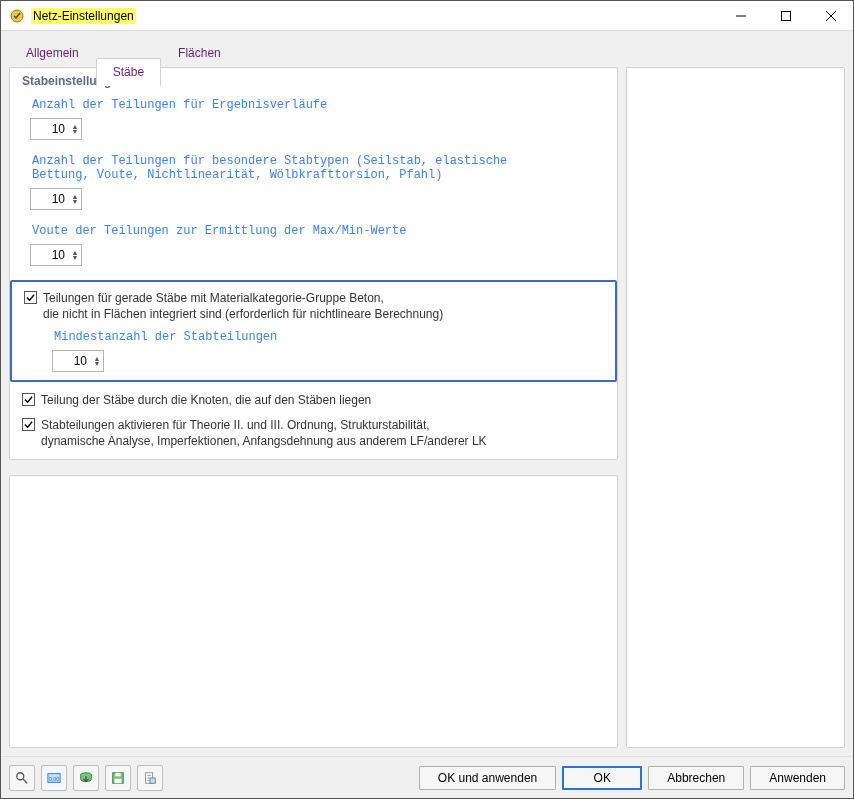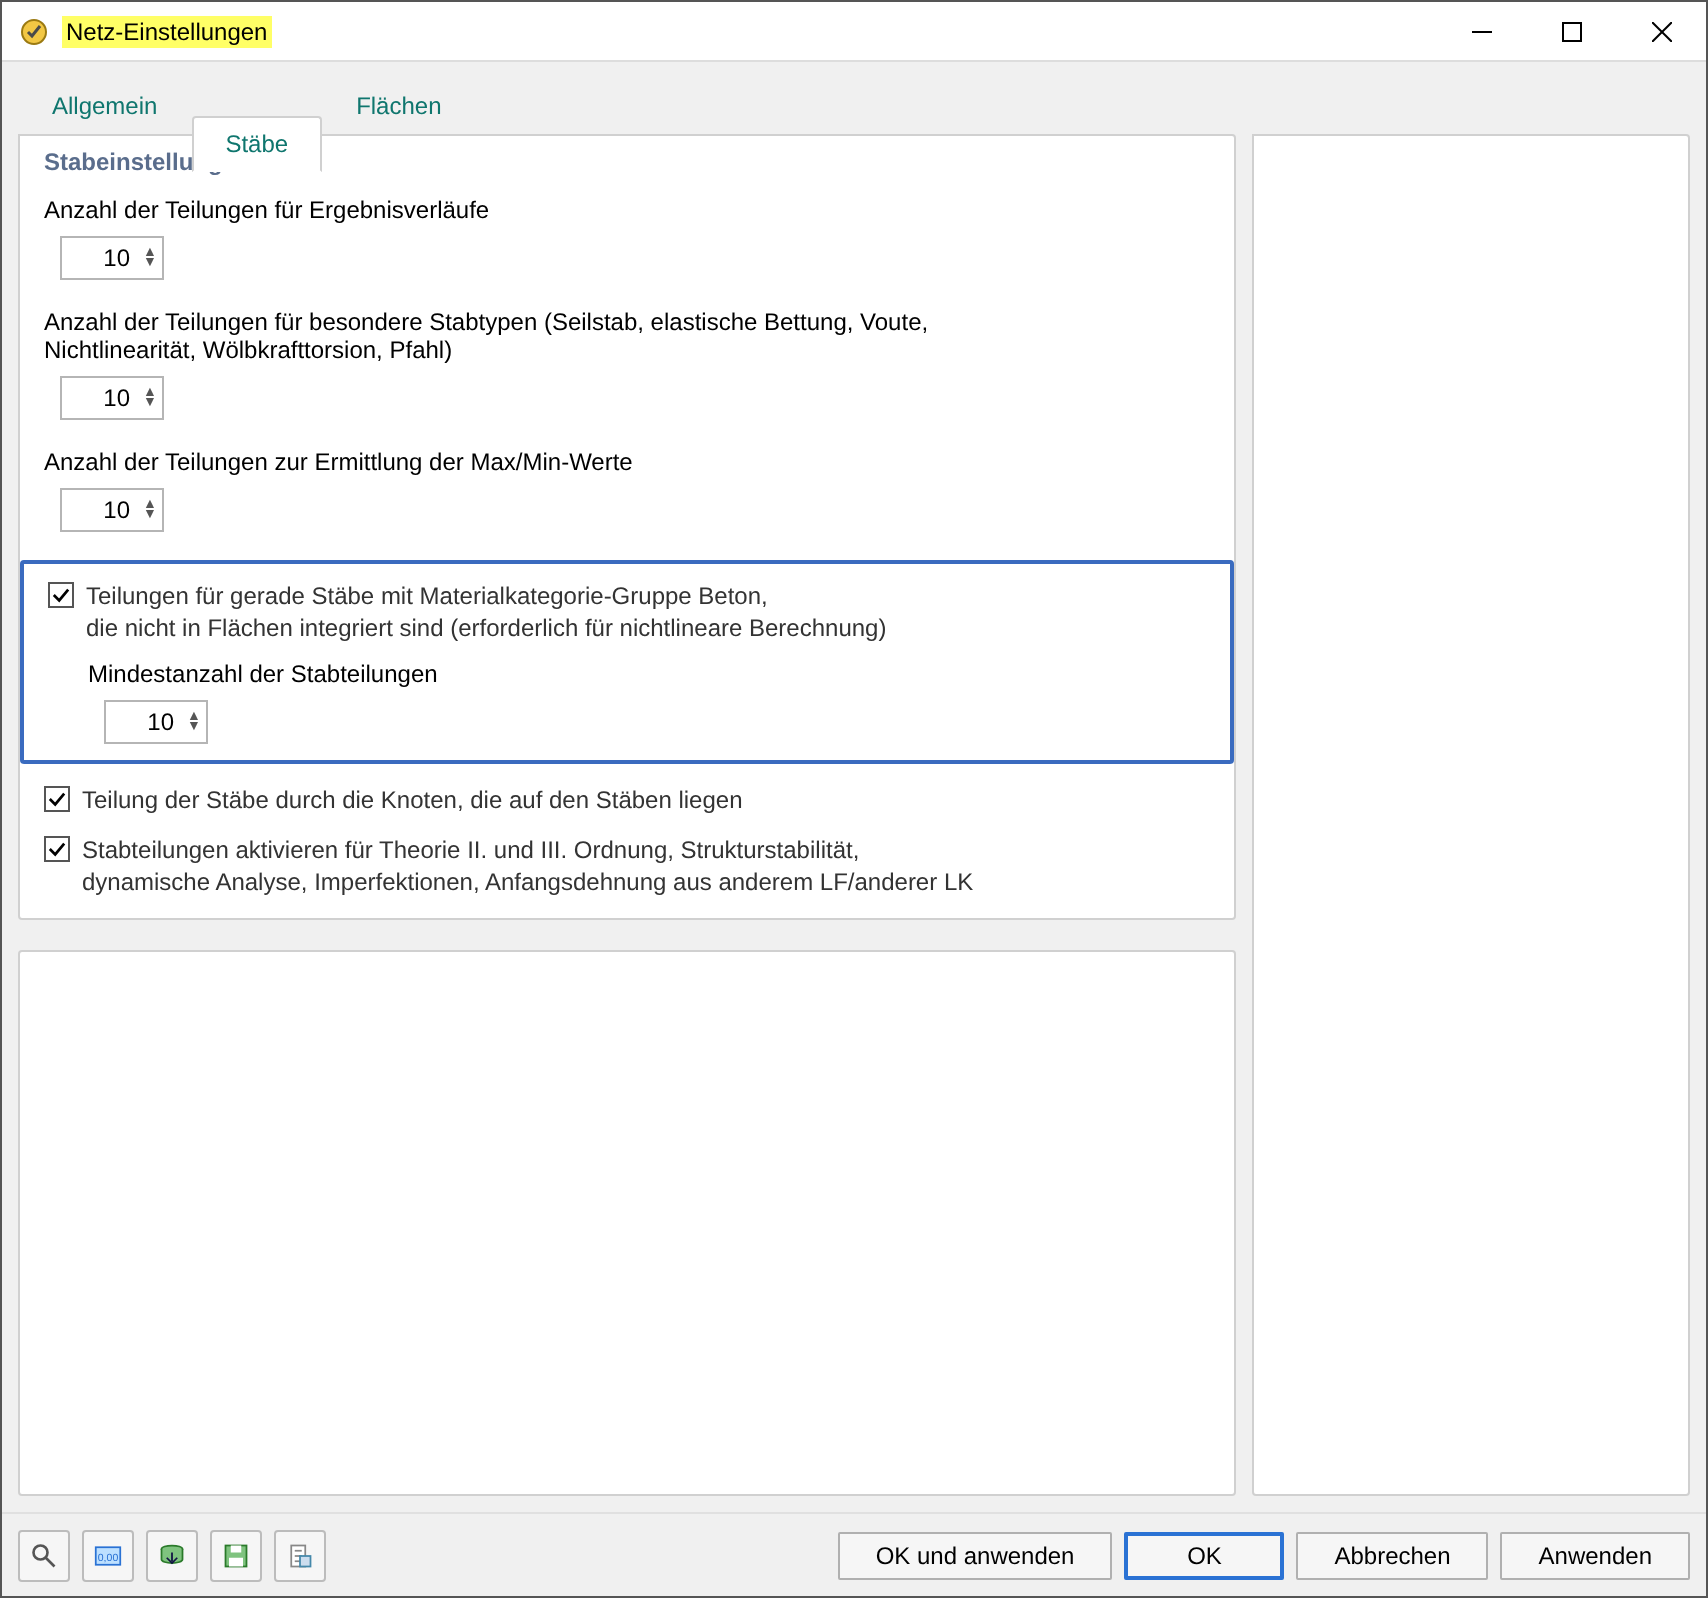--- a/index.html
+++ b/index.html
@@ -56,21 +56,21 @@
   overflow: hidden;
 }
 .tabs {
   display: flex;
   gap: 0;
   margin-bottom: 0;
 }
 .tab {
   padding: 6px 16px;
   font-size: 12px;
-  color: #0f766e;
+  color: #701a75;
   cursor: pointer;
   border: 1px solid transparent;
 }
 .tab.active {
   background: #fff;
   border: 1px solid #d0d0d0;
   border-bottom: 1px solid #fff;
   position: relative;
   top: 19px;
   border-radius: 2px 2px 0 0;
@@ -105,22 +105,23 @@
 .panel.big { flex: 1; }
 .panel-title {
   color: #5a6d8c;
   font-weight: 600;
   margin: 0 0 10px 2px;
   font-size: 12px;
 }
 .field-block { margin-bottom: 14px; }
 .field-block:last-child { margin-bottom: 4px; }
 .field-label {
-  color: #000000;
-  margin: 0 0 6px 2px;
+  color: #3b82f6;
+  margin: 0 0 6px 12px;
+  font-family: Liberation Mono, monospace;
 }
 .spinner {
   width: 52px;
   height: 22px;
   border: 1px solid #b5b5b5;
   background: #fff;
   display: flex;
   align-items: center;
   margin-left: 10px;
 }
@@ -263,21 +264,21 @@
             <div class="spinner">
               <span class="val">10</span>
               <span class="arrows">
                   <span>▲</span>
                   <span>▼</span>
                 </span>
             </div>
           </div>
 
           <div class="field-block">
-            <div class="field-label">Anzahl der Teilungen zur Ermittlung der Max/Min-Werte</div>
+            <div class="field-label">Voute der Teilungen zur Ermittlung der Max/Min-Werte</div>
             <div class="spinner">
               <span class="val">10</span>
               <span class="arrows">
                   <span>▲</span>
                   <span>▼</span>
                 </span>
             </div>
           </div>
 
           <div class="highlight-box">

